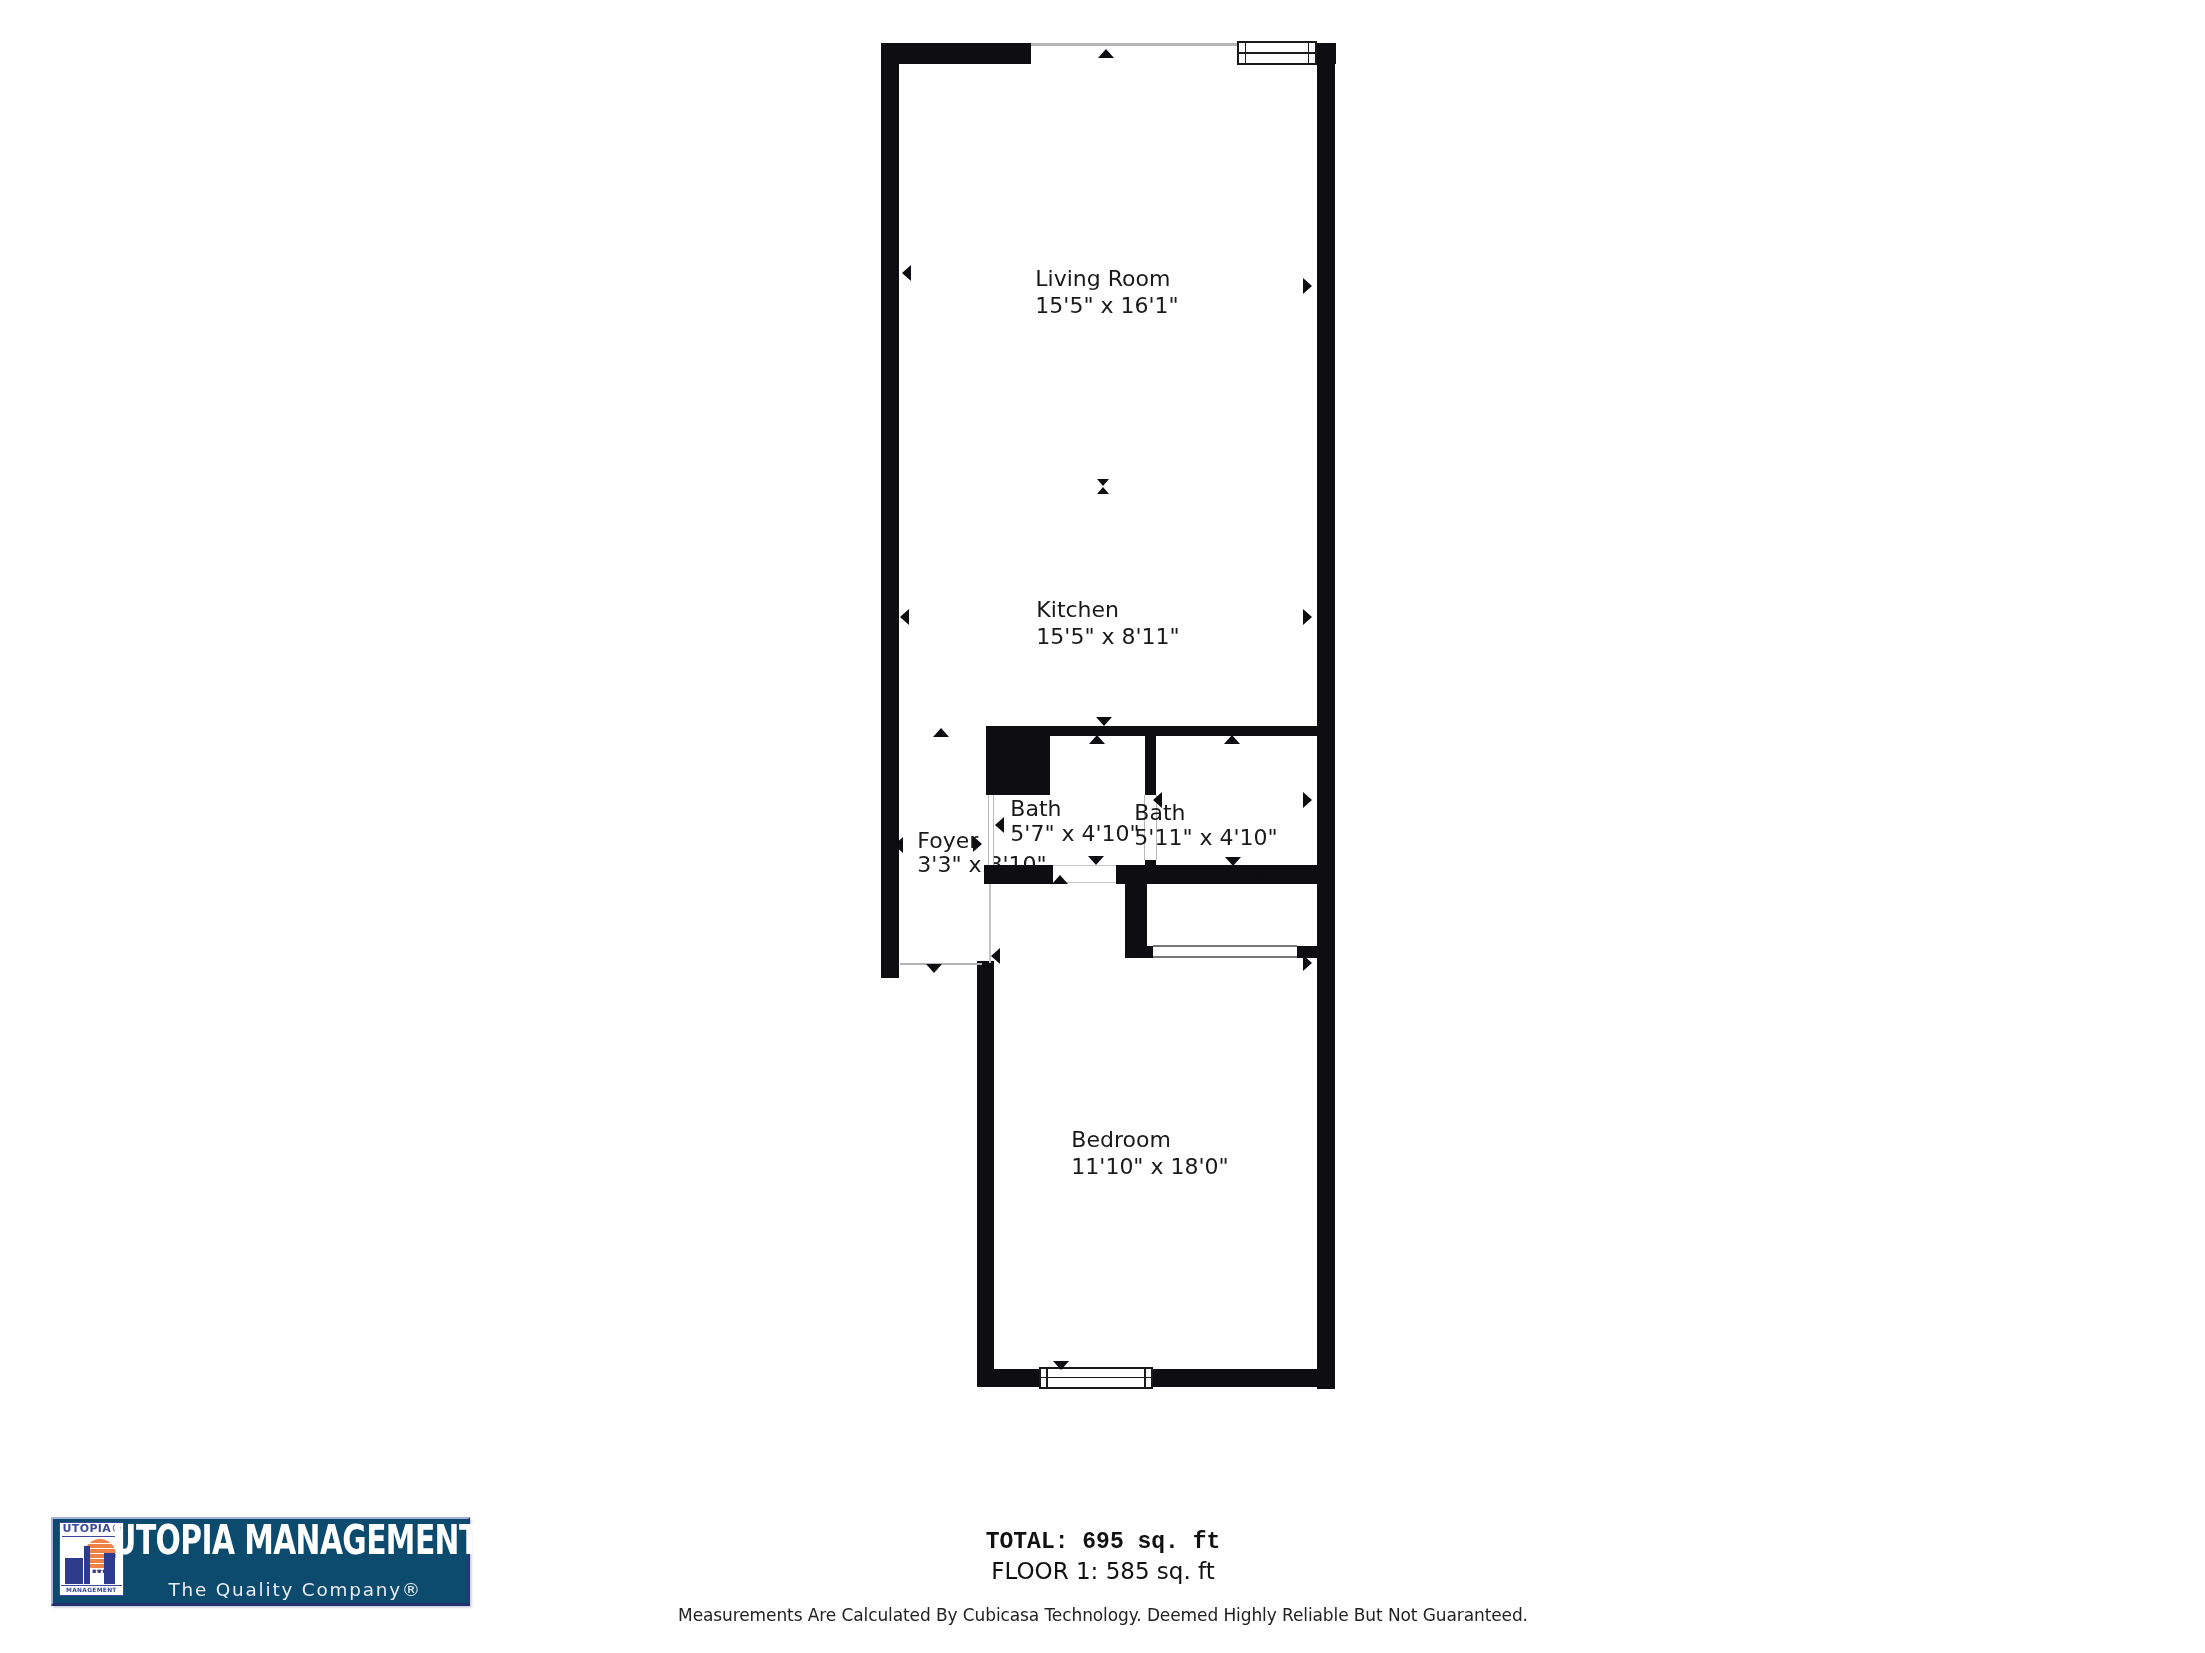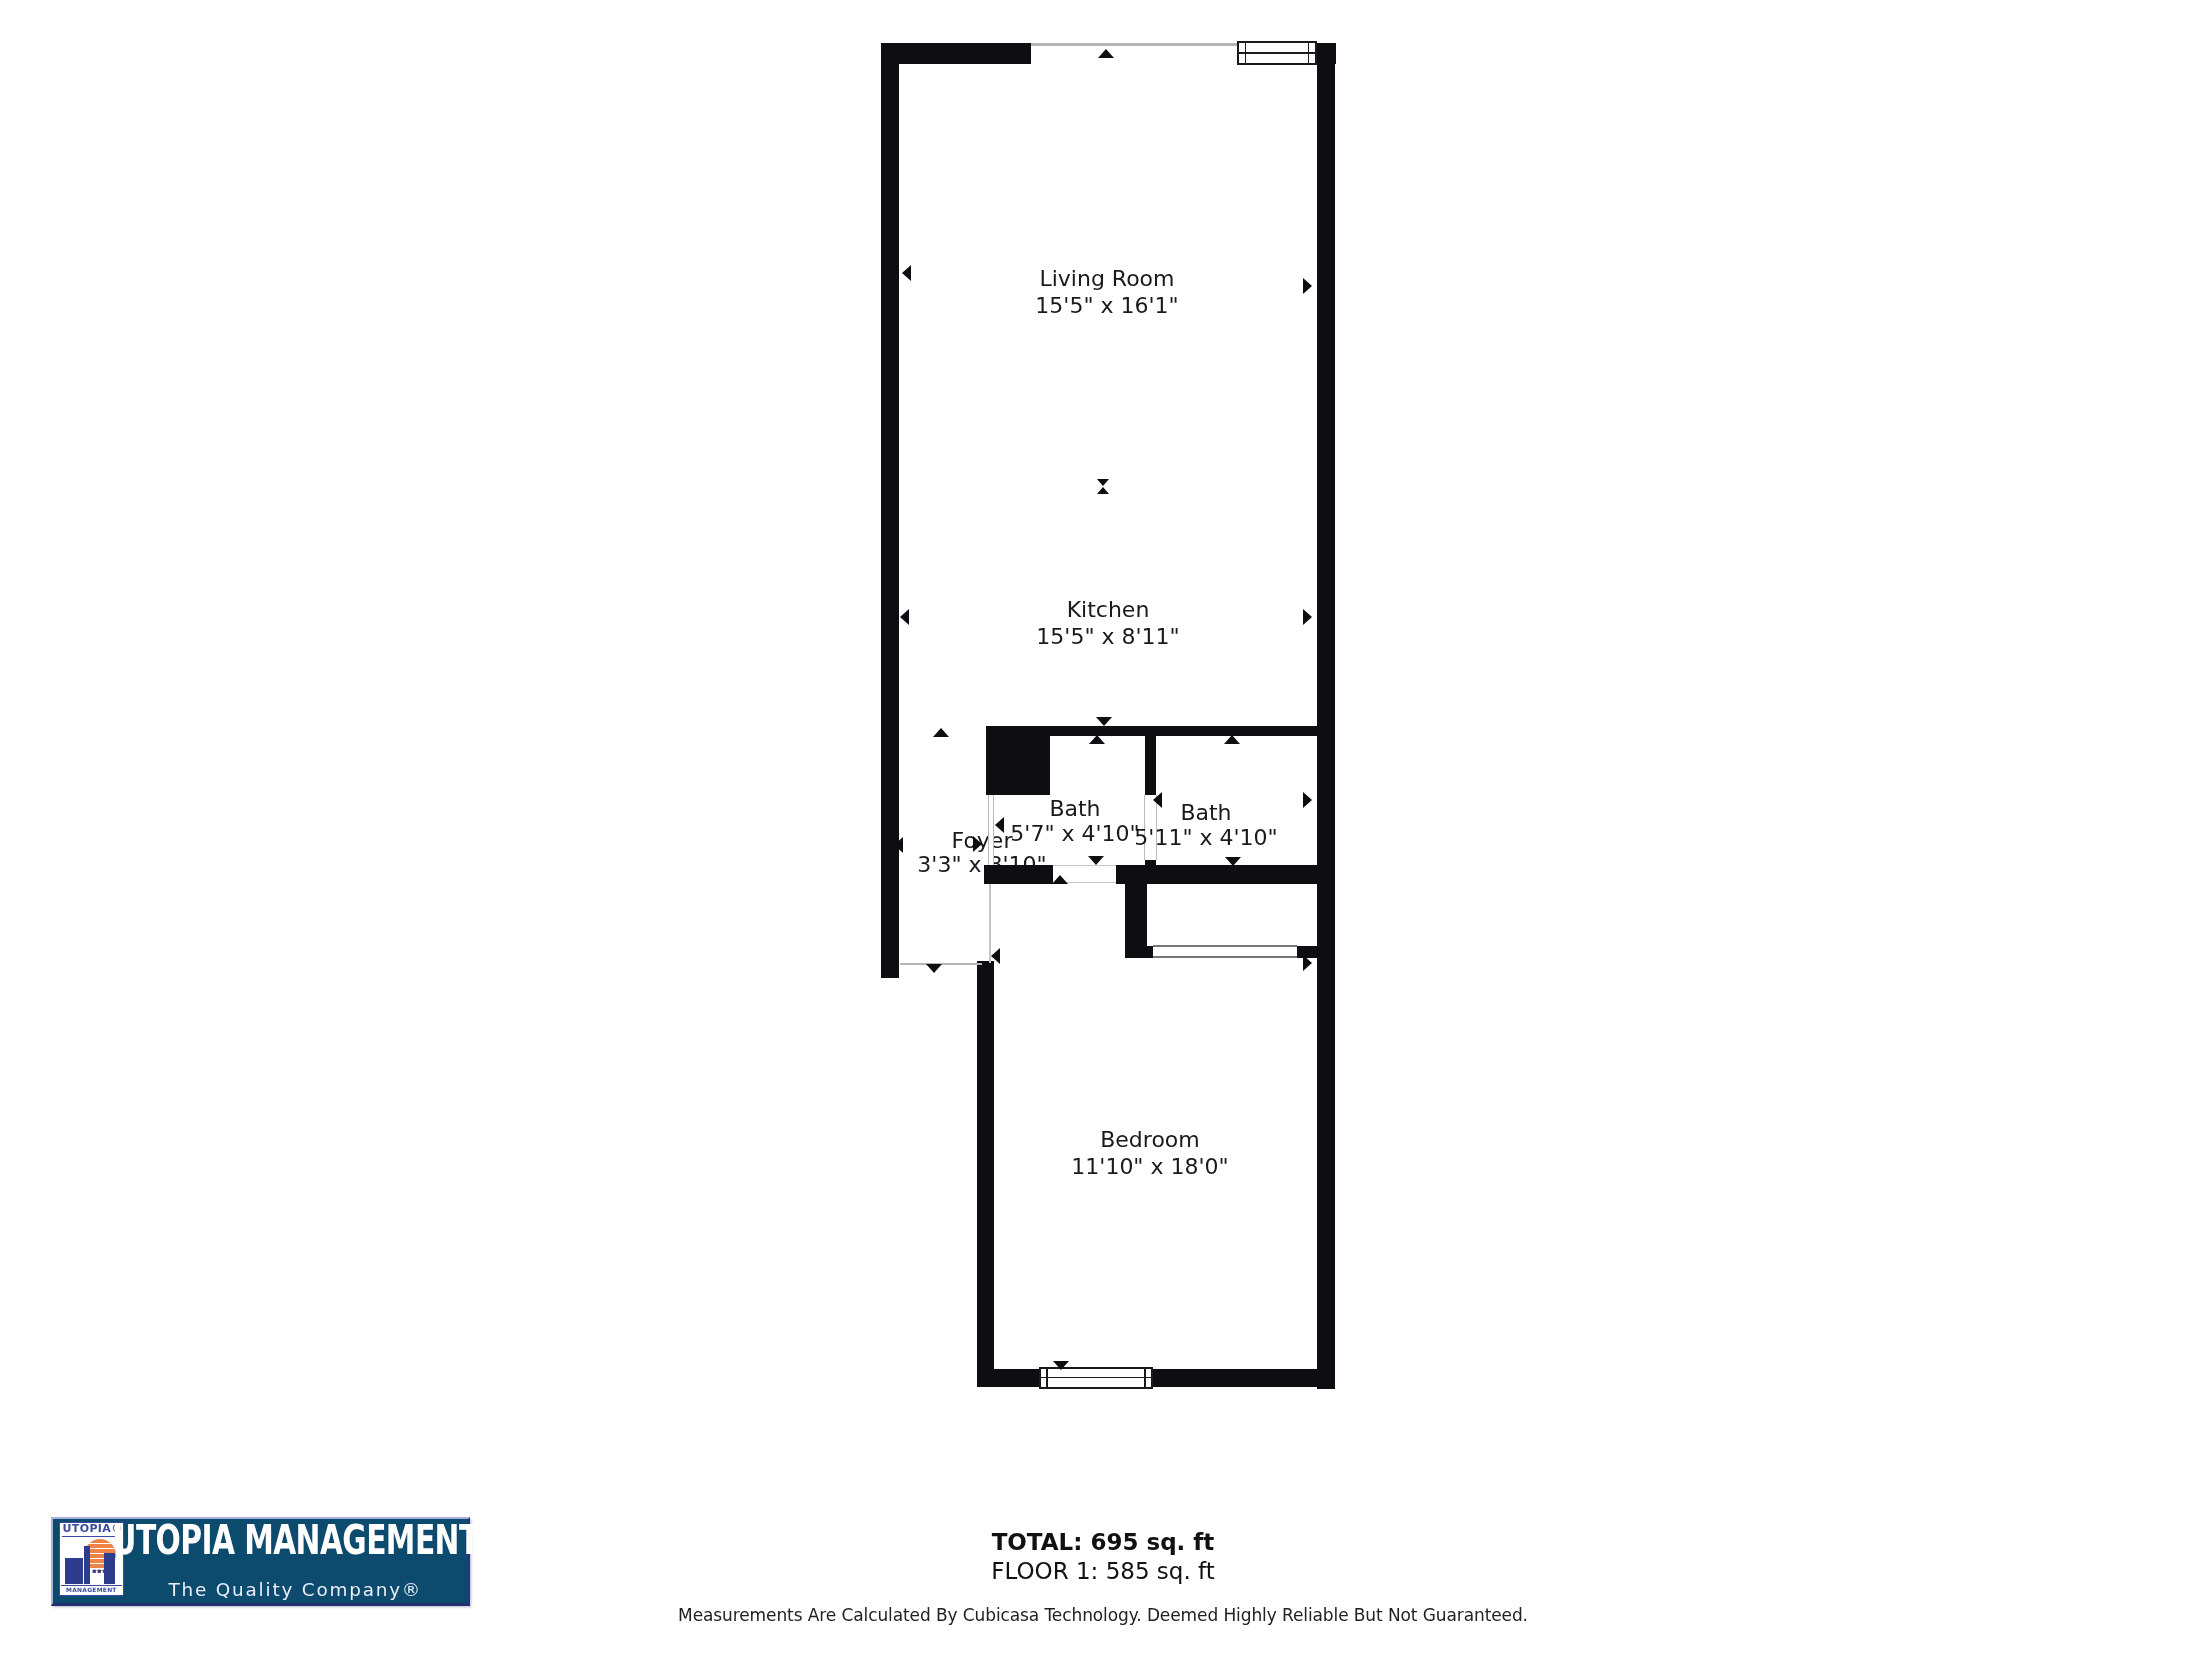--- a/index.html
+++ b/index.html
@@ -16,29 +16,29 @@
   .window .mid{position:absolute;left:0;right:0;top:45%;height:1.5px;background:#1a1a1a;}
   .window .cap{position:absolute;top:0;bottom:0;width:1.5px;background:#1a1a1a;}
   .tri{position:absolute;width:0;height:0;z-index:14;}
   .t-up{border-left:8.8px solid transparent;border-right:8.8px solid transparent;border-bottom:9.6px solid #0d0d12;}
   .t-down{border-left:8.8px solid transparent;border-right:8.8px solid transparent;border-top:9.6px solid #0d0d12;}
   .t-left{border-top:8.8px solid transparent;border-bottom:8.8px solid transparent;border-right:9.6px solid #0d0d12;}
   .t-right{border-top:8.8px solid transparent;border-bottom:8.8px solid transparent;border-left:9.6px solid #0d0d12;}
   .t-up.small{border-left-width:6.6px;border-right-width:6.6px;border-bottom-width:7.4px;}
   .t-down.small{border-left-width:6.6px;border-right-width:6.6px;border-top-width:7.4px;}
   
-  .room-label{position:absolute;transform:translateX(-50%);text-align:center;color:#1a1a1a;
+  .room-label{position:absolute;transform:translateX(-50%);color:#1a1a1a;
               font-size:22px;line-height:26.5px;white-space:nowrap;z-index:20;}
   .room-label.under{z-index:1;}
   .room-label.lh34{line-height:25px;}
   .room-label.lh33{line-height:24px;}
   
   .summary{position:absolute;left:1103px;width:0;z-index:20;}
   .sum-line{position:absolute;transform:translateX(-50%);white-space:nowrap;color:#111;text-align:center;}
-  .total{top:0;font-size:23px;font-weight:bold;}
+  .total{top:0;font-size:23px;font-weight:bold;font-family:Liberation Mono, monospace;}
   .floor{top:29px;font-size:23px;}
   .disclaimer{top:76px;font-size:17px;letter-spacing:-0.1px;color:#222;}
   
   .logo{position:absolute;left:51px;top:1517px;width:415px;height:84px;background:#0c4a6e;
         border-top:2.9px solid #a9b3da;border-left:2.9px solid #a9b3da;
         border-right:2.9px solid #26357d;border-bottom:3.7px solid #23306e;
         box-shadow:1.5px 2.2px 2.2px rgba(130,140,175,0.55);z-index:30;}
   .badge{position:absolute;left:5.9px;top:2.9px;width:63px;height:72px;background:#fff;
          border:1.5px solid #3b4a9e;display:flex;flex-direction:column;align-items:center;}
   .badge-top{font-size:11px;font-weight:bold;color:#3b4a9e;border-bottom:1.5px solid #3b4a9e;

